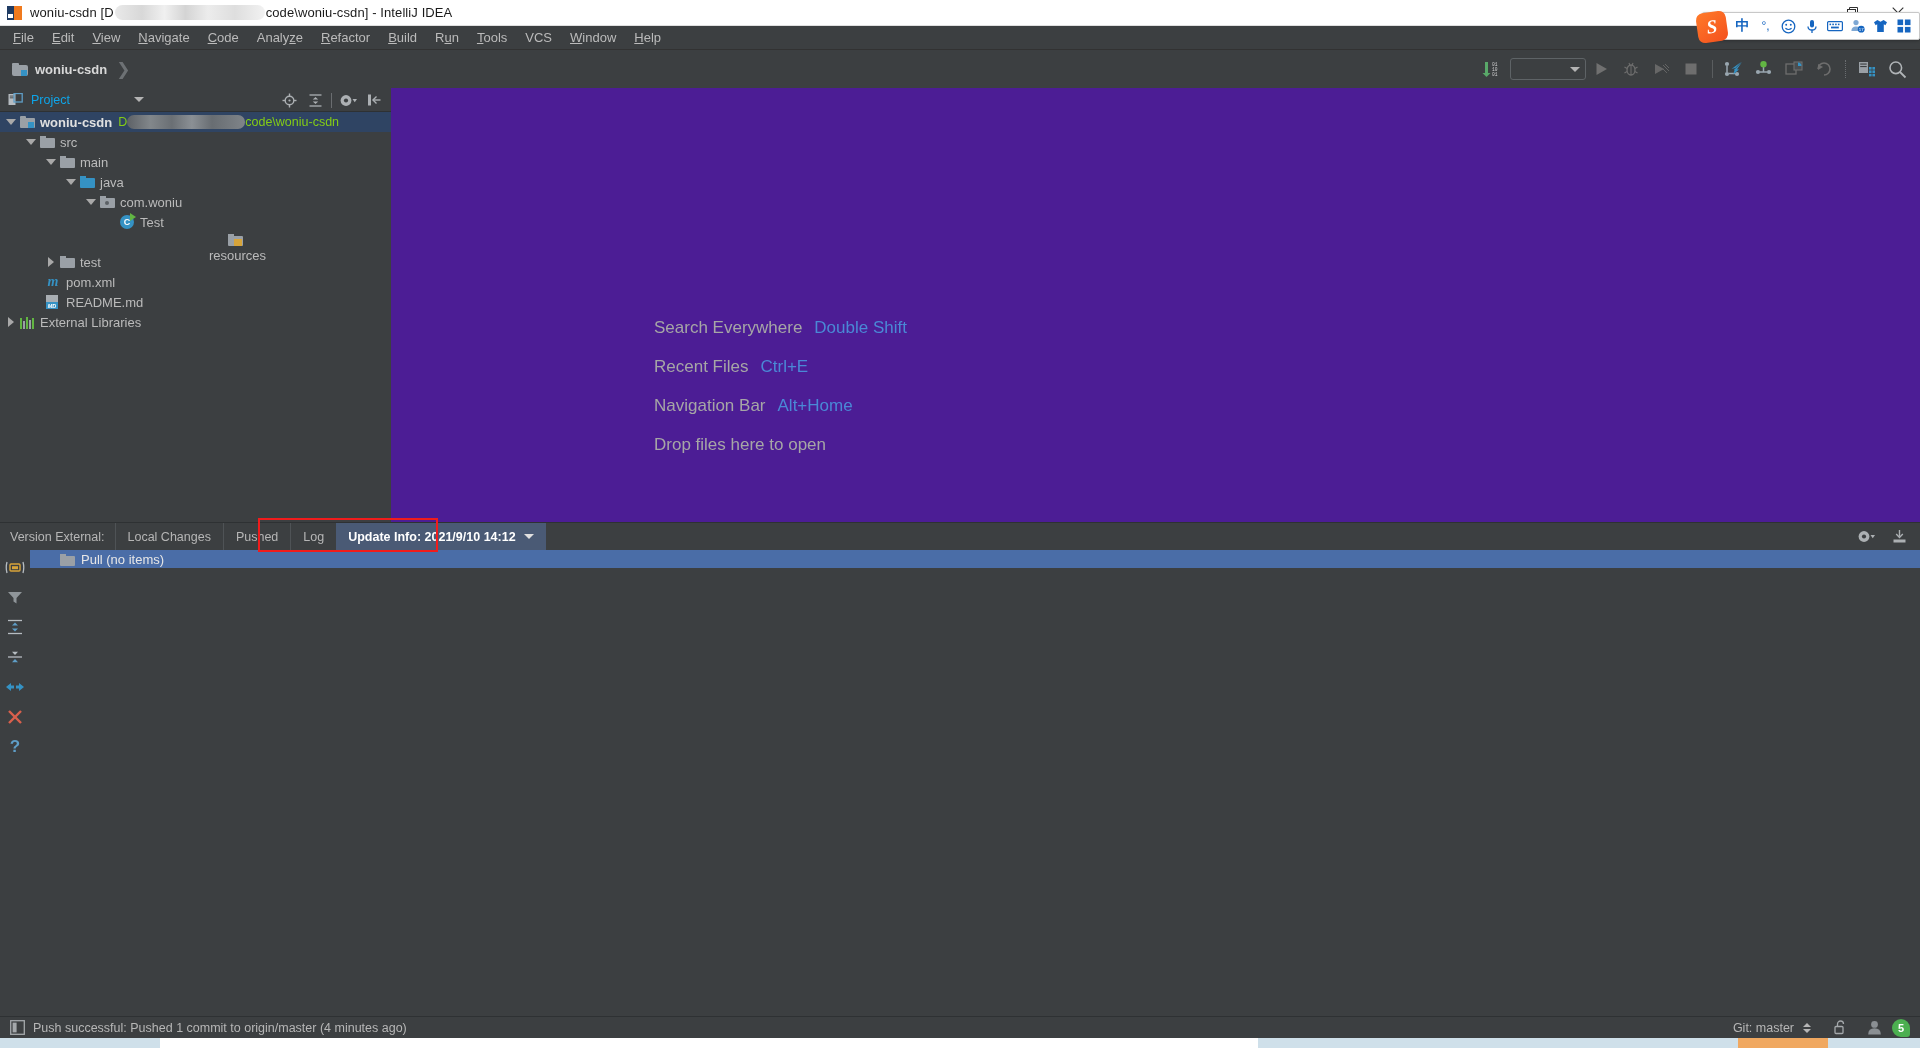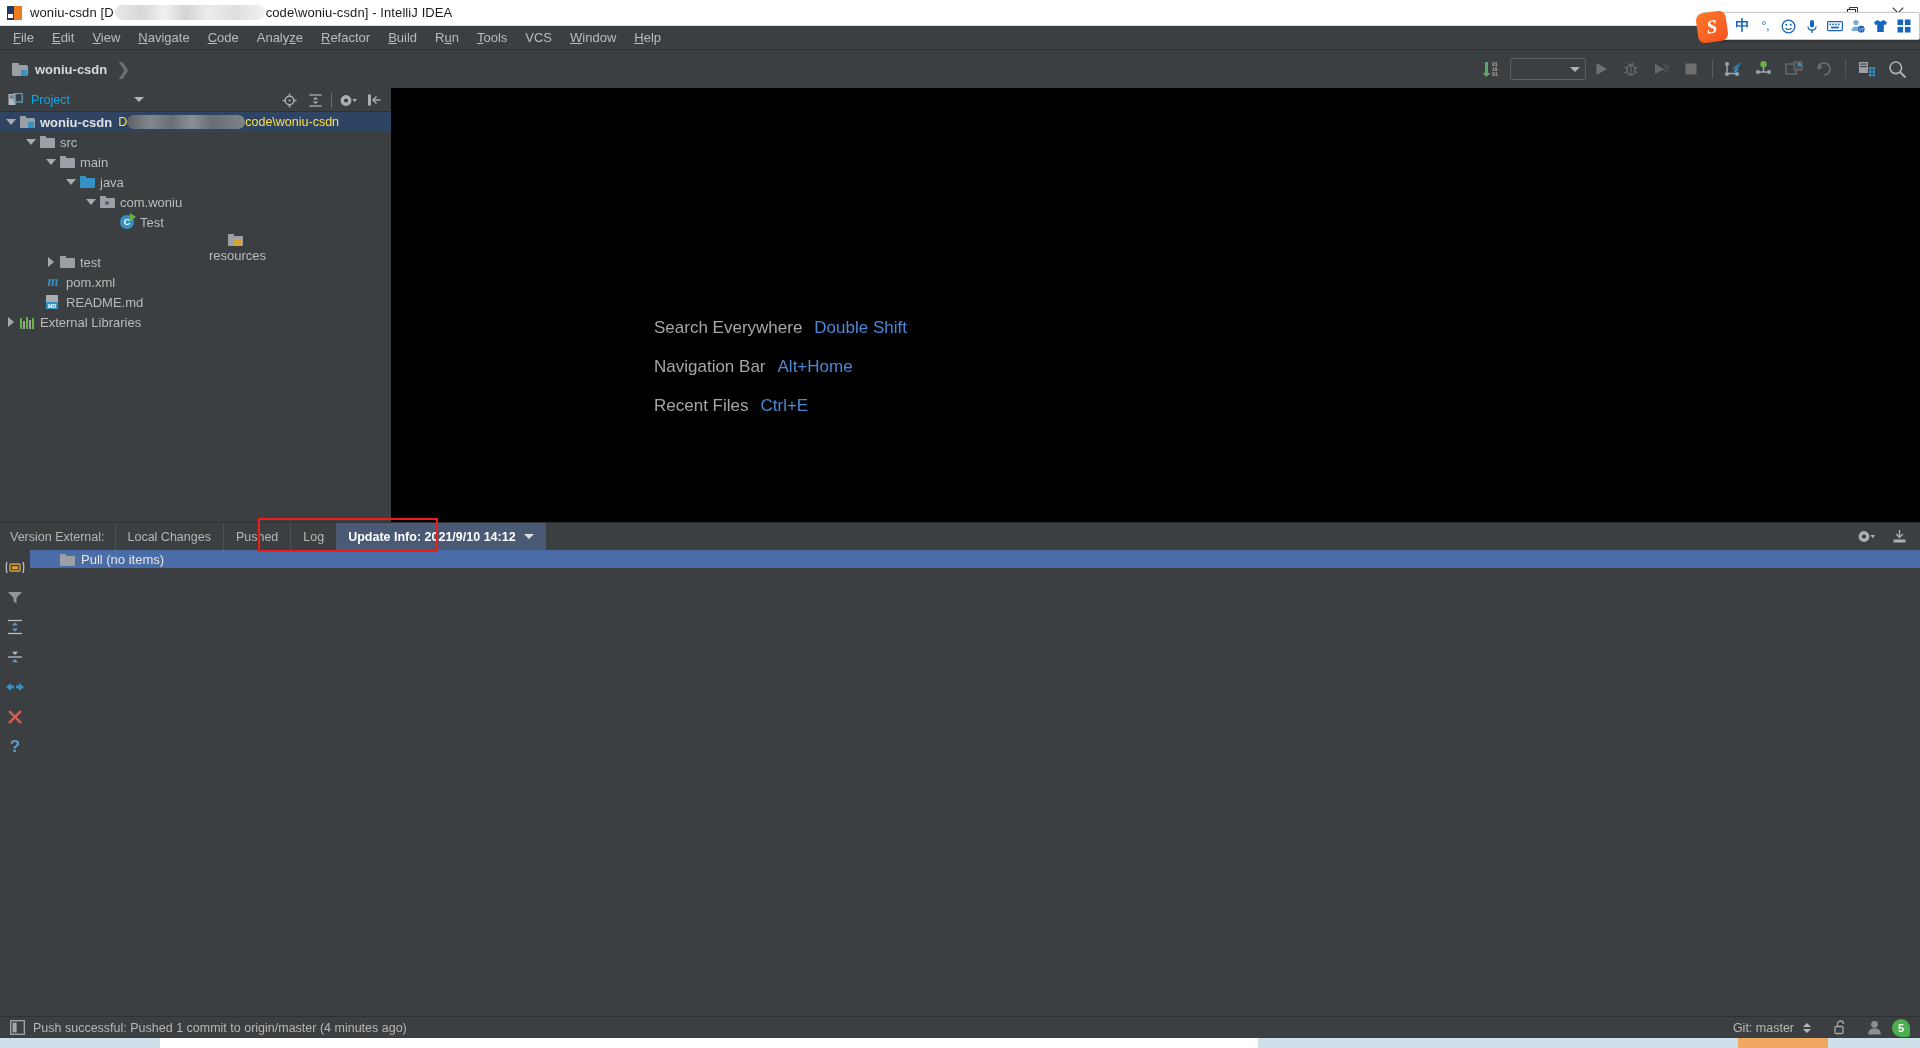--- a/index.html
+++ b/index.html
@@ -119,21 +119,21 @@
     background: #3c3f41; overflow:hidden;
   }
   .tnode { height: 20px; display:flex; align-items:center; font-size:13px; color:#bbbbbb; white-space:nowrap; position:relative;}
   .tnode.selected { background:#2f4463; }
   .arrow { width:14px; height:20px; display:flex;align-items:center;justify-content:center; flex:none;}
   .arrow .tri-dn { width:0;height:0;border-left:5px solid transparent;border-right:5px solid transparent;border-top:6px solid #a9a9a9;}
   .arrow .tri-rt { width:0;height:0;border-top:5px solid transparent;border-bottom:5px solid transparent;border-left:6px solid #a9a9a9;}
   .ticon { width:18px; height:16px; display:flex;align-items:center;justify-content:center; flex:none; margin-right:4px;}
   .tlabel { }
   .tlabel.bold { font-weight: bold; color:#e0e0e0; }
-  .tpath { color:#fde047; font-size:12.5px; margin-left:6px; }
+  .tpath { color:#84cc16; font-size:12.5px; margin-left:6px; }
   .path-blur {
     display:inline-block; width:118px; height:14px; vertical-align:-3px;
     background:linear-gradient(90deg,#5d6166,#82878b 20%,#6a6f74 38%,#8b9095 55%,#686d72 72%,#7f8489);
     border-radius:8px;
   }
 
   
   .fold { width:15px;height:12px;position:relative;}
   .fold .b { position:absolute;left:0;top:2px;width:15px;height:10px;border-radius:1px;}
   .fold .t { position:absolute;left:0;top:0;width:6px;height:3px;border-radius:1px;}
@@ -152,21 +152,21 @@
   .md-ic { width:14px;height:14px;position:relative;}
   .md-ic .sh { position:absolute;left:0;top:0;width:12px;height:9px;background:#a8adb2;}
   .md-ic .tag { position:absolute;left:0;bottom:0;width:12px;height:7px;background:#3592c4;color:#fff;font-size:5.5px;
     display:flex;align-items:center;justify-content:center;font-weight:bold;}
   .extlib-ic { width:14px;height:13px;display:flex;align-items:flex-end;gap:1px;}
   .extlib-ic i { width:2px; display:block;}
 
   
   .editor {
     position:absolute; top:88px; left:391px; width:1529px; height:434px;
-    background:#000000;
+    background:#4c1d95;
   }
   .shortcuts { position:absolute; left:263px; top:220px; }
   .sc-row { height: 39px; display:flex; align-items:center; font-size:17px; color:#a6a6a6; }
   .sc-key { color:#4a88d6; margin-left: 12px; }
   .sc-row.drop { color:#a6a6a6; }
 
   
   .vcs-tabs {
     position:absolute; top:522px; left:0; width:1920px; height:28px;
     background:#3c3f41; display:flex; align-items:stretch;
@@ -631,26 +631,29 @@
 
   </div>
 
   <div class="editor">
     <div class="shortcuts">
       <div class="sc-row">
         <span>Search Everywhere</span>
         <span class="sc-key">Double Shift</span>
       </div>
       <div class="sc-row">
+        <span>Recent Files</span>
+        <span class="sc-key">Ctrl+E</span>
+      </div>
+      <div class="sc-row">
         <span>Navigation Bar</span>
         <span class="sc-key">Alt+Home</span>
       </div>
-      <div class="sc-row">
-        <span>Recent Files</span>
-        <span class="sc-key">Ctrl+E</span>
+      <div class="sc-row drop">
+        <span>Drop files here to open</span>
       </div>
     </div>
   </div>
 
   <div class="vcs-tabs">
     <div class="vcs-title">Version External:</div>
     <div class="vcs-tab">
         <span>Local Changes</span>
       </div>
     <div class="vcs-tab">

